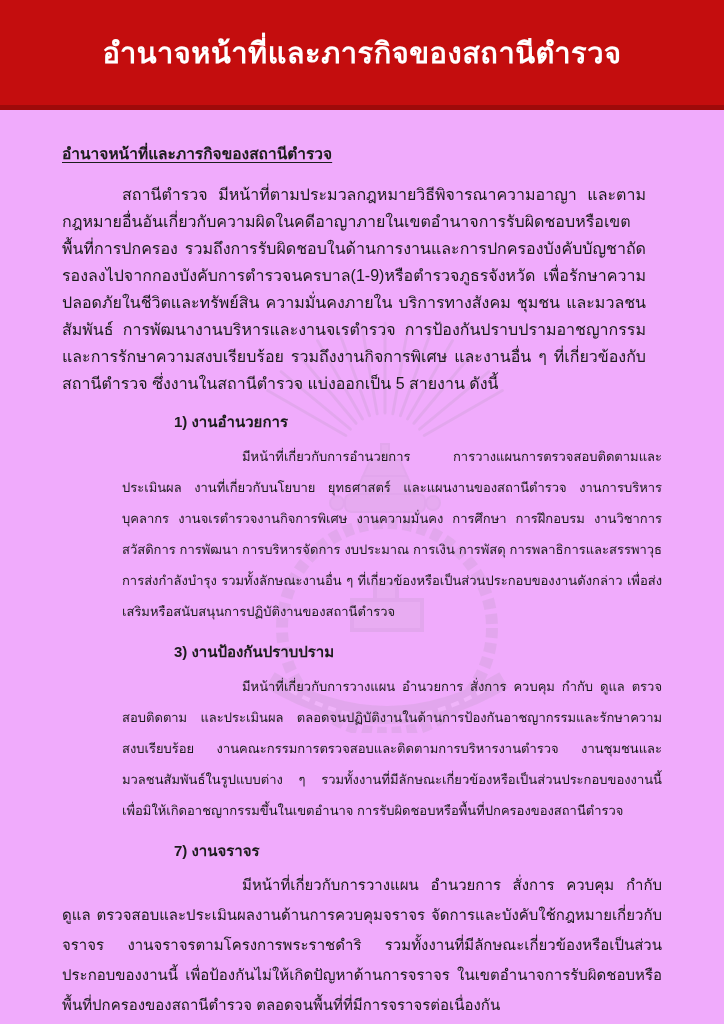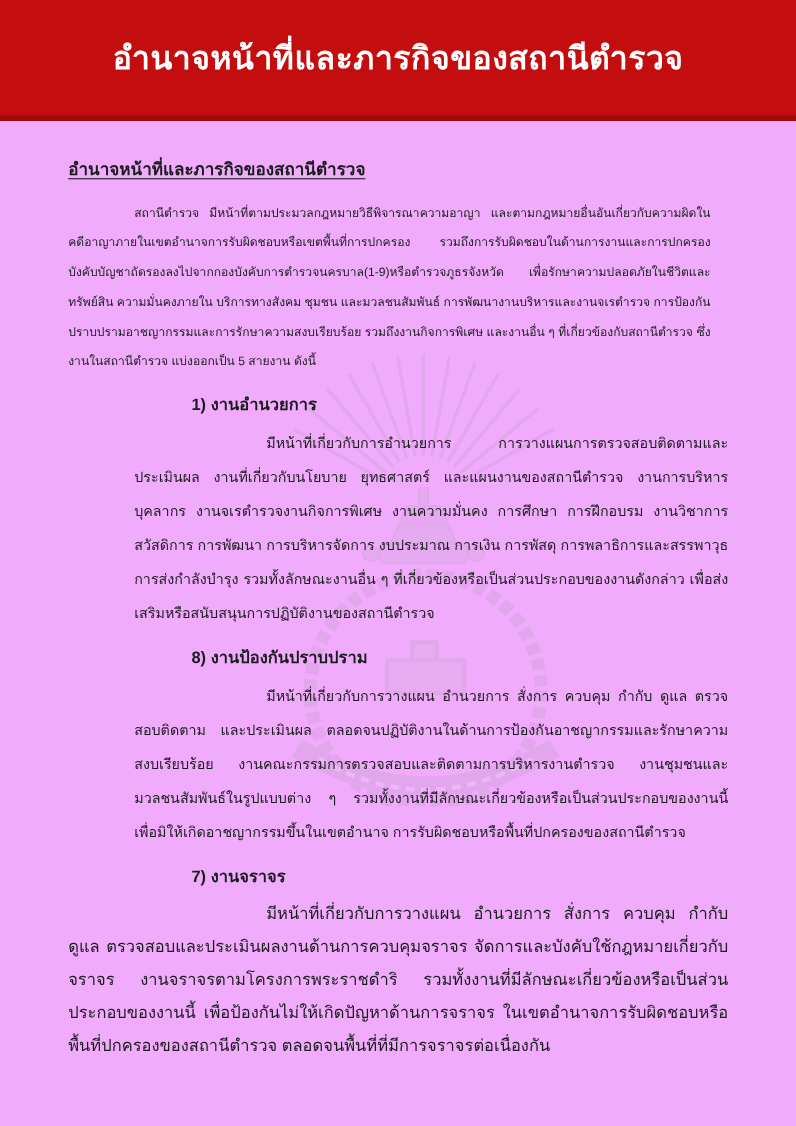--- a/index.html
+++ b/index.html
@@ -51,21 +51,21 @@
   .heading {
     font-size: 15.5px;
     font-weight: bold;
     text-decoration: underline;
     text-underline-offset: 3px;
     margin: 0 0 15px 0;
   }
   p { overflow-wrap: break-word; }
   .intro {
     margin: 0 16px 6px 0;
-    font-size: 11px;
+    font-size: 16px;
     line-height: 27px;
     text-align: justify;
     text-indent: 60px;
   }
   .sec h3 {
     margin: 13px 0 7px 112px;
     font-size: 15px;
     font-weight: bold;
   }
   .secbody {
@@ -136,21 +136,21 @@
     <h2 class="heading">อำนาจหน้าที่และภารกิจของสถานีตำรวจ</h2>
 
     <p class="intro">สถานีตำรวจ มีหน้าที่ตามประมวลกฎหมายวิธีพิจารณาความอาญา และตามกฎหมายอื่นอันเกี่ยวกับความผิดในคดีอาญาภายในเขตอำนาจการรับผิดชอบหรือเขตพื้นที่การปกครอง รวมถึงการรับผิดชอบในด้านการงานและการปกครองบังคับบัญชาถัดรองลงไปจากกองบังคับการตำรวจนครบาล(1-9)หรือตำรวจภูธรจังหวัด เพื่อรักษาความปลอดภัยในชีวิตและทรัพย์สิน ความมั่นคงภายใน บริการทางสังคม ชุมชน และมวลชนสัมพันธ์ การพัฒนางานบริหารและงานจเรตำรวจ การป้องกันปราบปรามอาชญากรรมและการรักษาความสงบเรียบร้อย รวมถึงงานกิจการพิเศษ และงานอื่น ๆ ที่เกี่ยวข้องกับสถานีตำรวจ ซึ่งงานในสถานีตำรวจ แบ่งออกเป็น 5 สายงาน ดังนี้</p>
 
     <div class="sec">
       <h3>1) งานอำนวยการ</h3>
       <p class="secbody">มีหน้าที่เกี่ยวกับการอำนวยการ การวางแผนการตรวจสอบติดตามและประเมินผล งานที่เกี่ยวกับนโยบาย ยุทธศาสตร์ และแผนงานของสถานีตำรวจ งานการบริหารบุคลากร งานจเรตำรวจงานกิจการพิเศษ งานความมั่นคง การศึกษา การฝึกอบรม งานวิชาการ สวัสดิการ การพัฒนา การบริหารจัดการ งบประมาณ การเงิน การพัสดุ การพลาธิการและสรรพาวุธ การส่งกำลังบำรุง รวมทั้งลักษณะงานอื่น ๆ ที่เกี่ยวข้องหรือเป็นส่วนประกอบของงานดังกล่าว เพื่อส่งเสริมหรือสนับสนุนการปฏิบัติงานของสถานีตำรวจ</p>
     </div>
 
     <div class="sec">
-      <h3>8) งานป้องกันปราบปราม</h3>
+      <h3>3) งานป้องกันปราบปราม</h3>
       <p class="secbody">มีหน้าที่เกี่ยวกับการวางแผน อำนวยการ สั่งการ ควบคุม กำกับ ดูแล ตรวจสอบติดตาม และประเมินผล ตลอดจนปฏิบัติงานในด้านการป้องกันอาชญากรรมและรักษาความสงบเรียบร้อย งานคณะกรรมการตรวจสอบและติดตามการบริหารงานตำรวจ งานชุมชนและมวลชนสัมพันธ์ในรูปแบบต่าง ๆ รวมทั้งงานที่มีลักษณะเกี่ยวข้องหรือเป็นส่วนประกอบของงานนี้ เพื่อมิให้เกิดอาชญากรรมขึ้นในเขตอำนาจ การรับผิดชอบหรือพื้นที่ปกครองของสถานีตำรวจ</p>
     </div>
 
     <div class="sec">
       <h3>7) งานจราจร</h3>
       <p class="secbody3">มีหน้าที่เกี่ยวกับการวางแผน อำนวยการ สั่งการ ควบคุม กำกับ ดูแล ตรวจสอบและประเมินผลงานด้านการควบคุมจราจร จัดการและบังคับใช้กฎหมายเกี่ยวกับจราจร งานจราจรตามโครงการพระราชดำริ รวมทั้งงานที่มีลักษณะเกี่ยวข้องหรือเป็นส่วนประกอบของงานนี้ เพื่อป้องกันไม่ให้เกิดปัญหาด้านการจราจร ในเขตอำนาจการรับผิดชอบหรือพื้นที่ปกครองของสถานีตำรวจ ตลอดจนพื้นที่ที่มีการจราจรต่อเนื่องกัน</p>
     </div>
 
   </main>
 </div>

